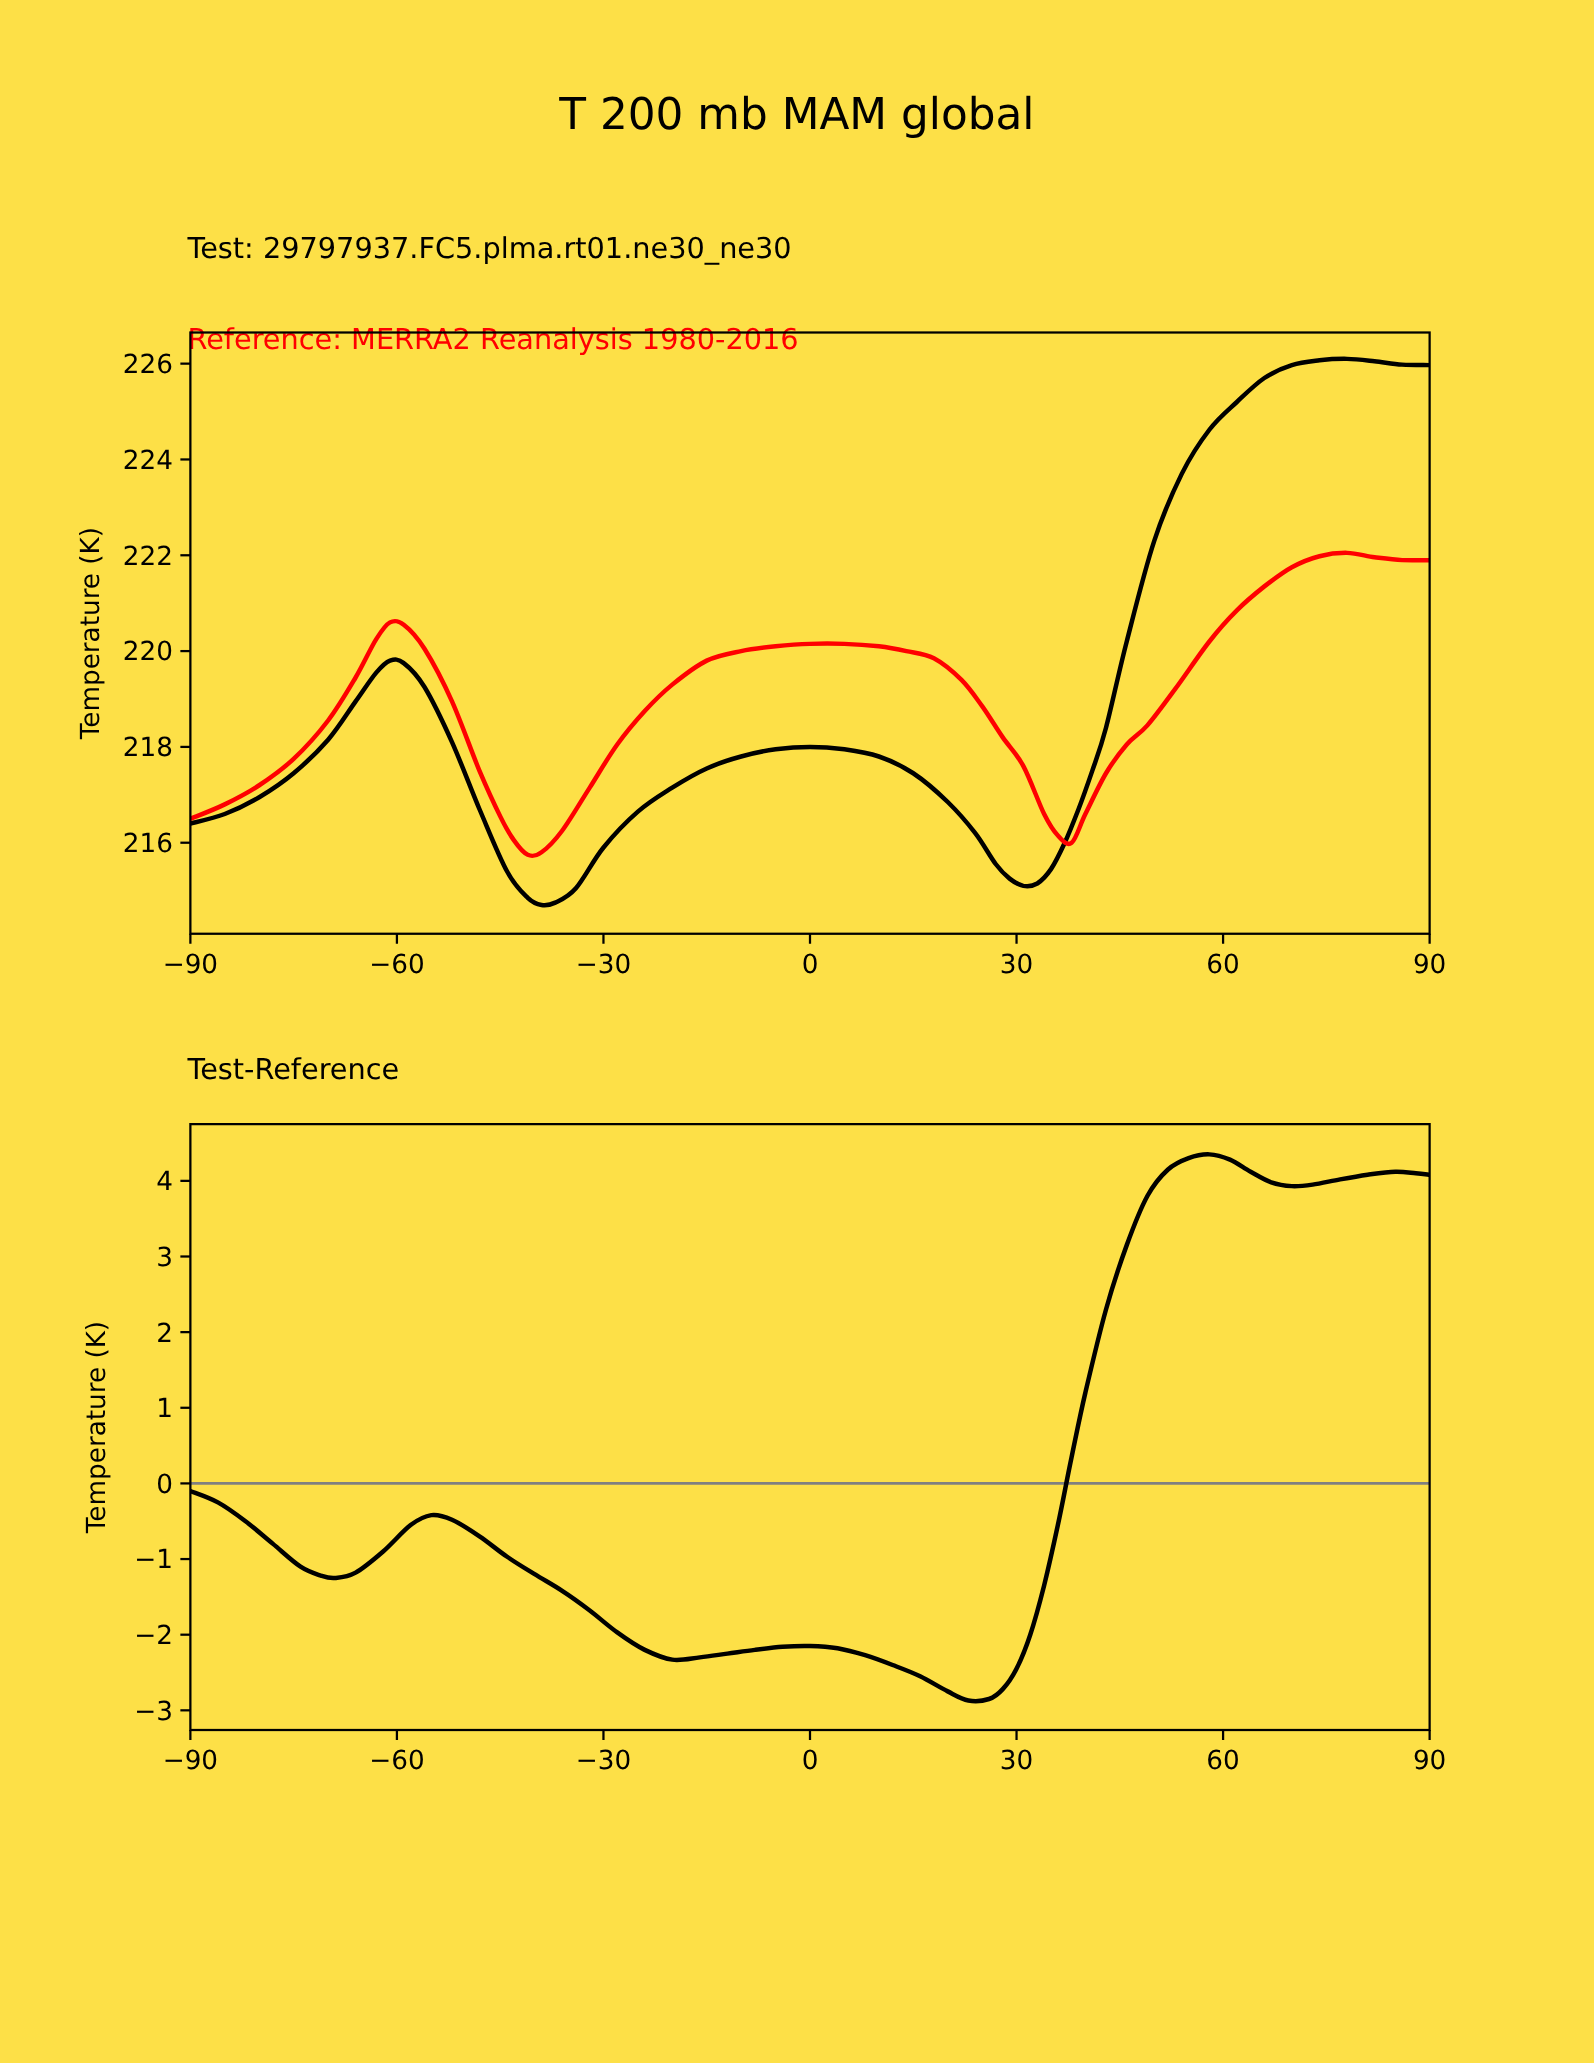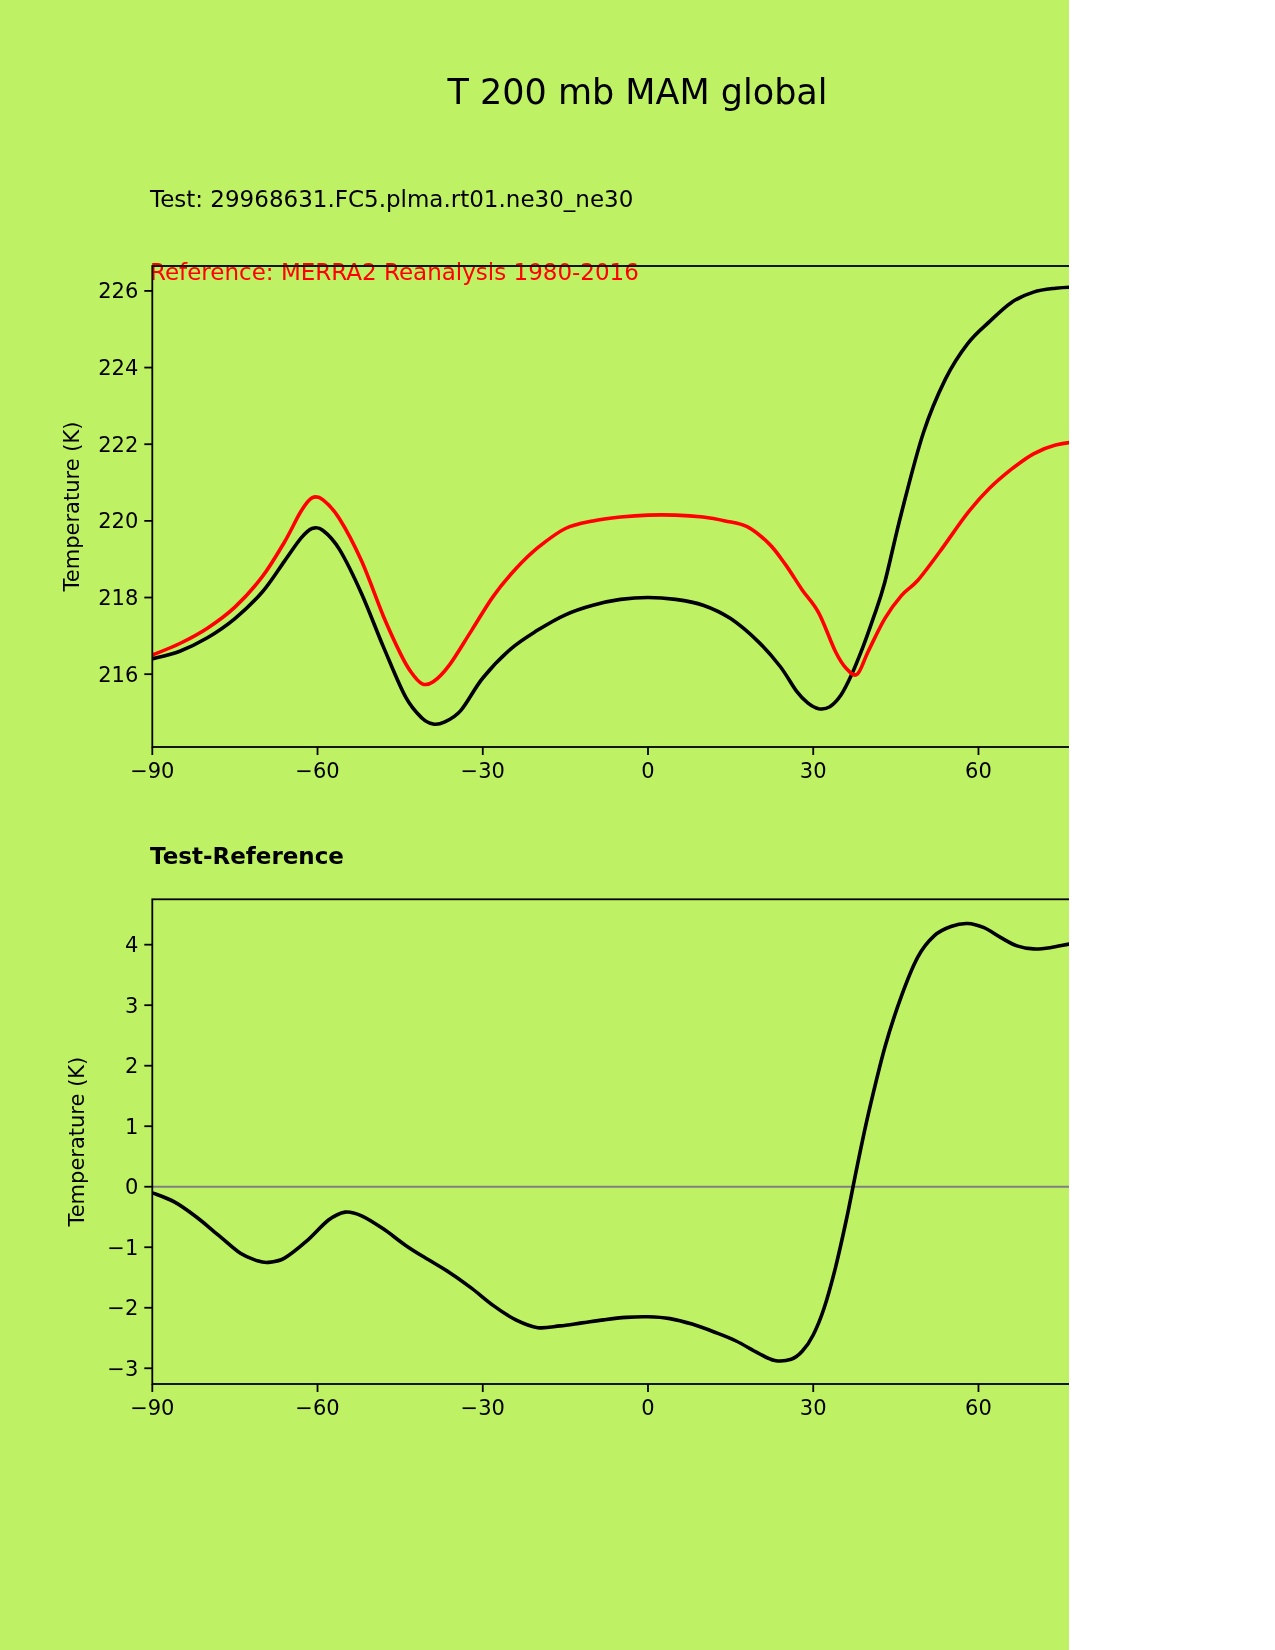--- a/index.html
+++ b/index.html
@@ -1,20 +1,20 @@
 <!DOCTYPE html>
 <html><head>
 <meta charset="utf-8">
 <style>
   html, body { margin: 0; padding: 0; background: #ffffff; }
   .page {
     position: relative;
-    width: 1069px;
+    width: 1275px;
     height: 1650px;
-    background: #bef264;
+    background: #fde047;
     font-family: "DejaVu Sans", "Liberation Sans", sans-serif;
     overflow: hidden;
   }
   .page svg { position: absolute; left: 0; top: 0; }
   svg text {
     font-family: "DejaVu Sans", "Liberation Sans", sans-serif;
     fill: #000000;
   }
   .fig-title {
     position: absolute;
@@ -27,28 +27,28 @@
   }
   .run-label {
     position: absolute;
     left: 150px;
     font-size: 23px;
     color: #000000;
     white-space: nowrap;
   }
   .test-label { top: 186px; }
   .ref-label  { top: 221px; color: #ff0000; margin-top: 38px; }
-  .diff-title { top: 843px; font-weight: bold; }
+  .diff-title { top: 843px; }
 </style>
 </head>
 <body>
 
 <div class="page">
   <div class="fig-title">T 200 mb MAM global</div>
-  <div class="run-label test-label">Test: 29968631.FC5.plma.rt01.ne30_ne30</div>
+  <div class="run-label test-label">Test: 29797937.FC5.plma.rt01.ne30_ne30</div>
   <div class="run-label ref-label">Reference: MERRA2 Reanalysis 1980-2016</div>
   <div class="run-label diff-title">Test-Reference</div>
   <svg id="chart-svg" width="1275" height="1650" viewBox="0 0 1275 1650">
       <defs>
         <clipPath id="clip-0">
           <rect x="152.3" y="266" width="991.4000000000001" height="481"></rect>
         </clipPath>
         <clipPath id="clip-1">
           <rect x="152.3" y="899.3" width="991.4000000000001" height="484.70000000000005"></rect>
         </clipPath>

